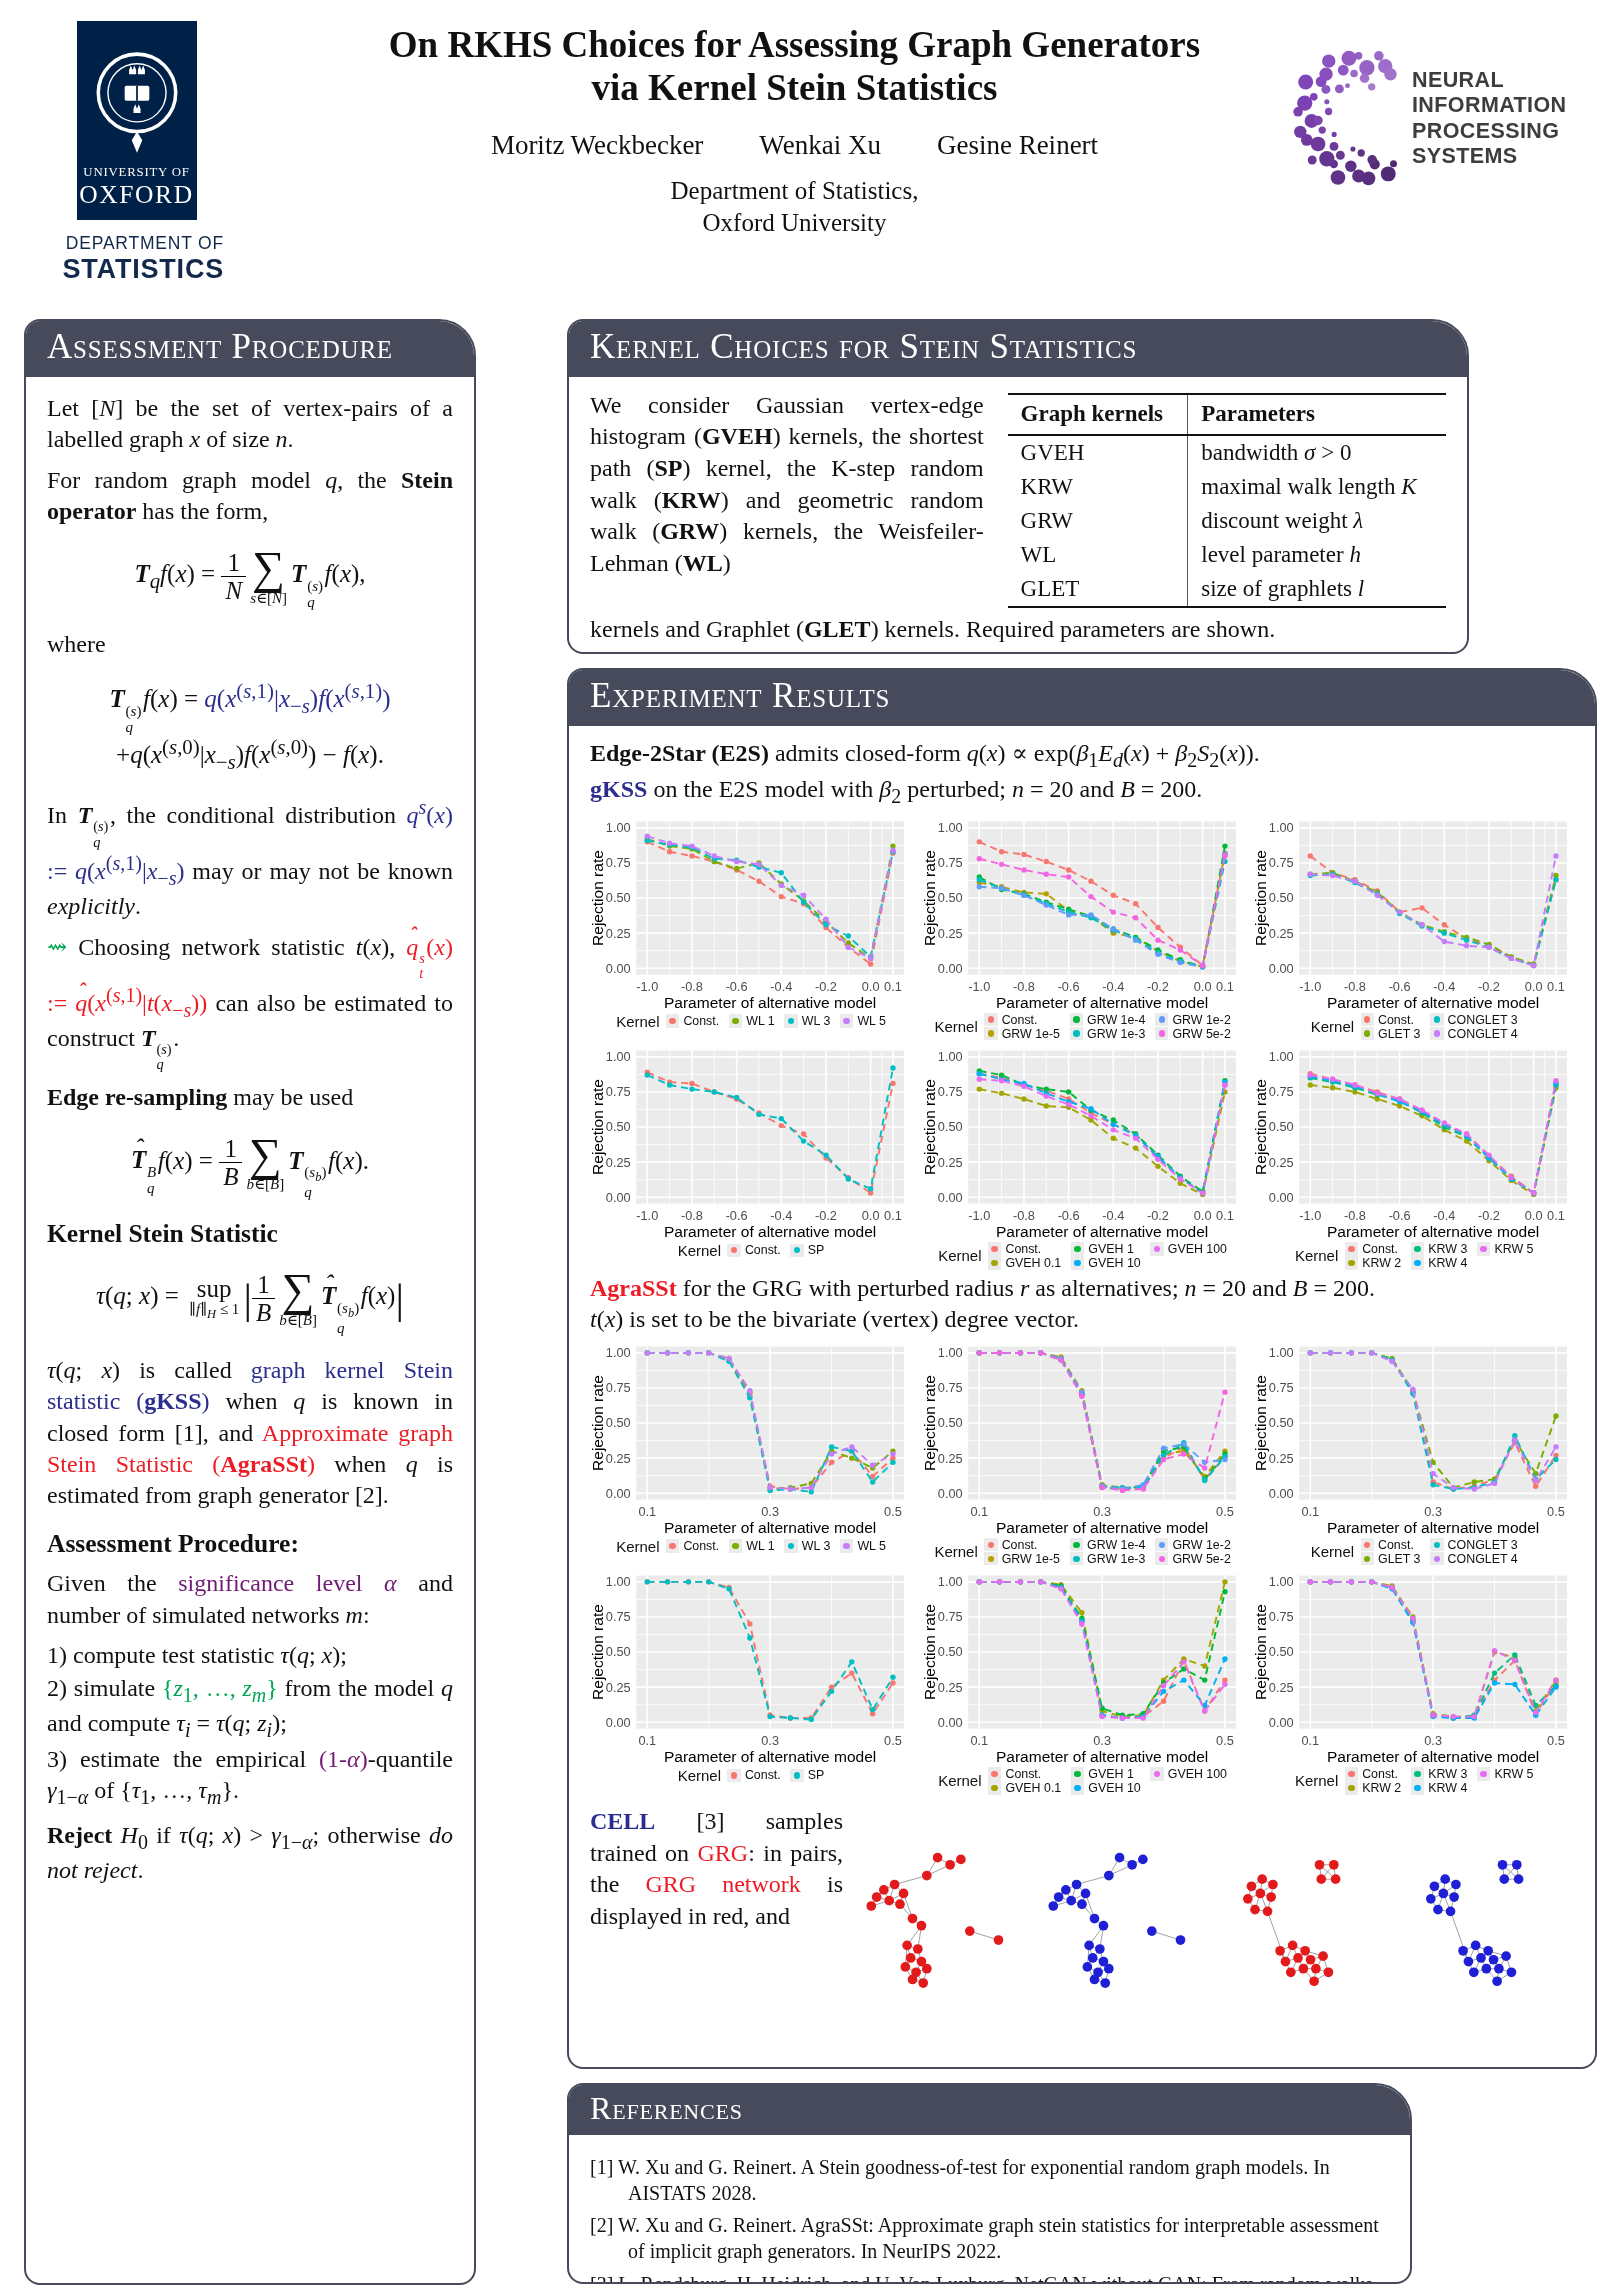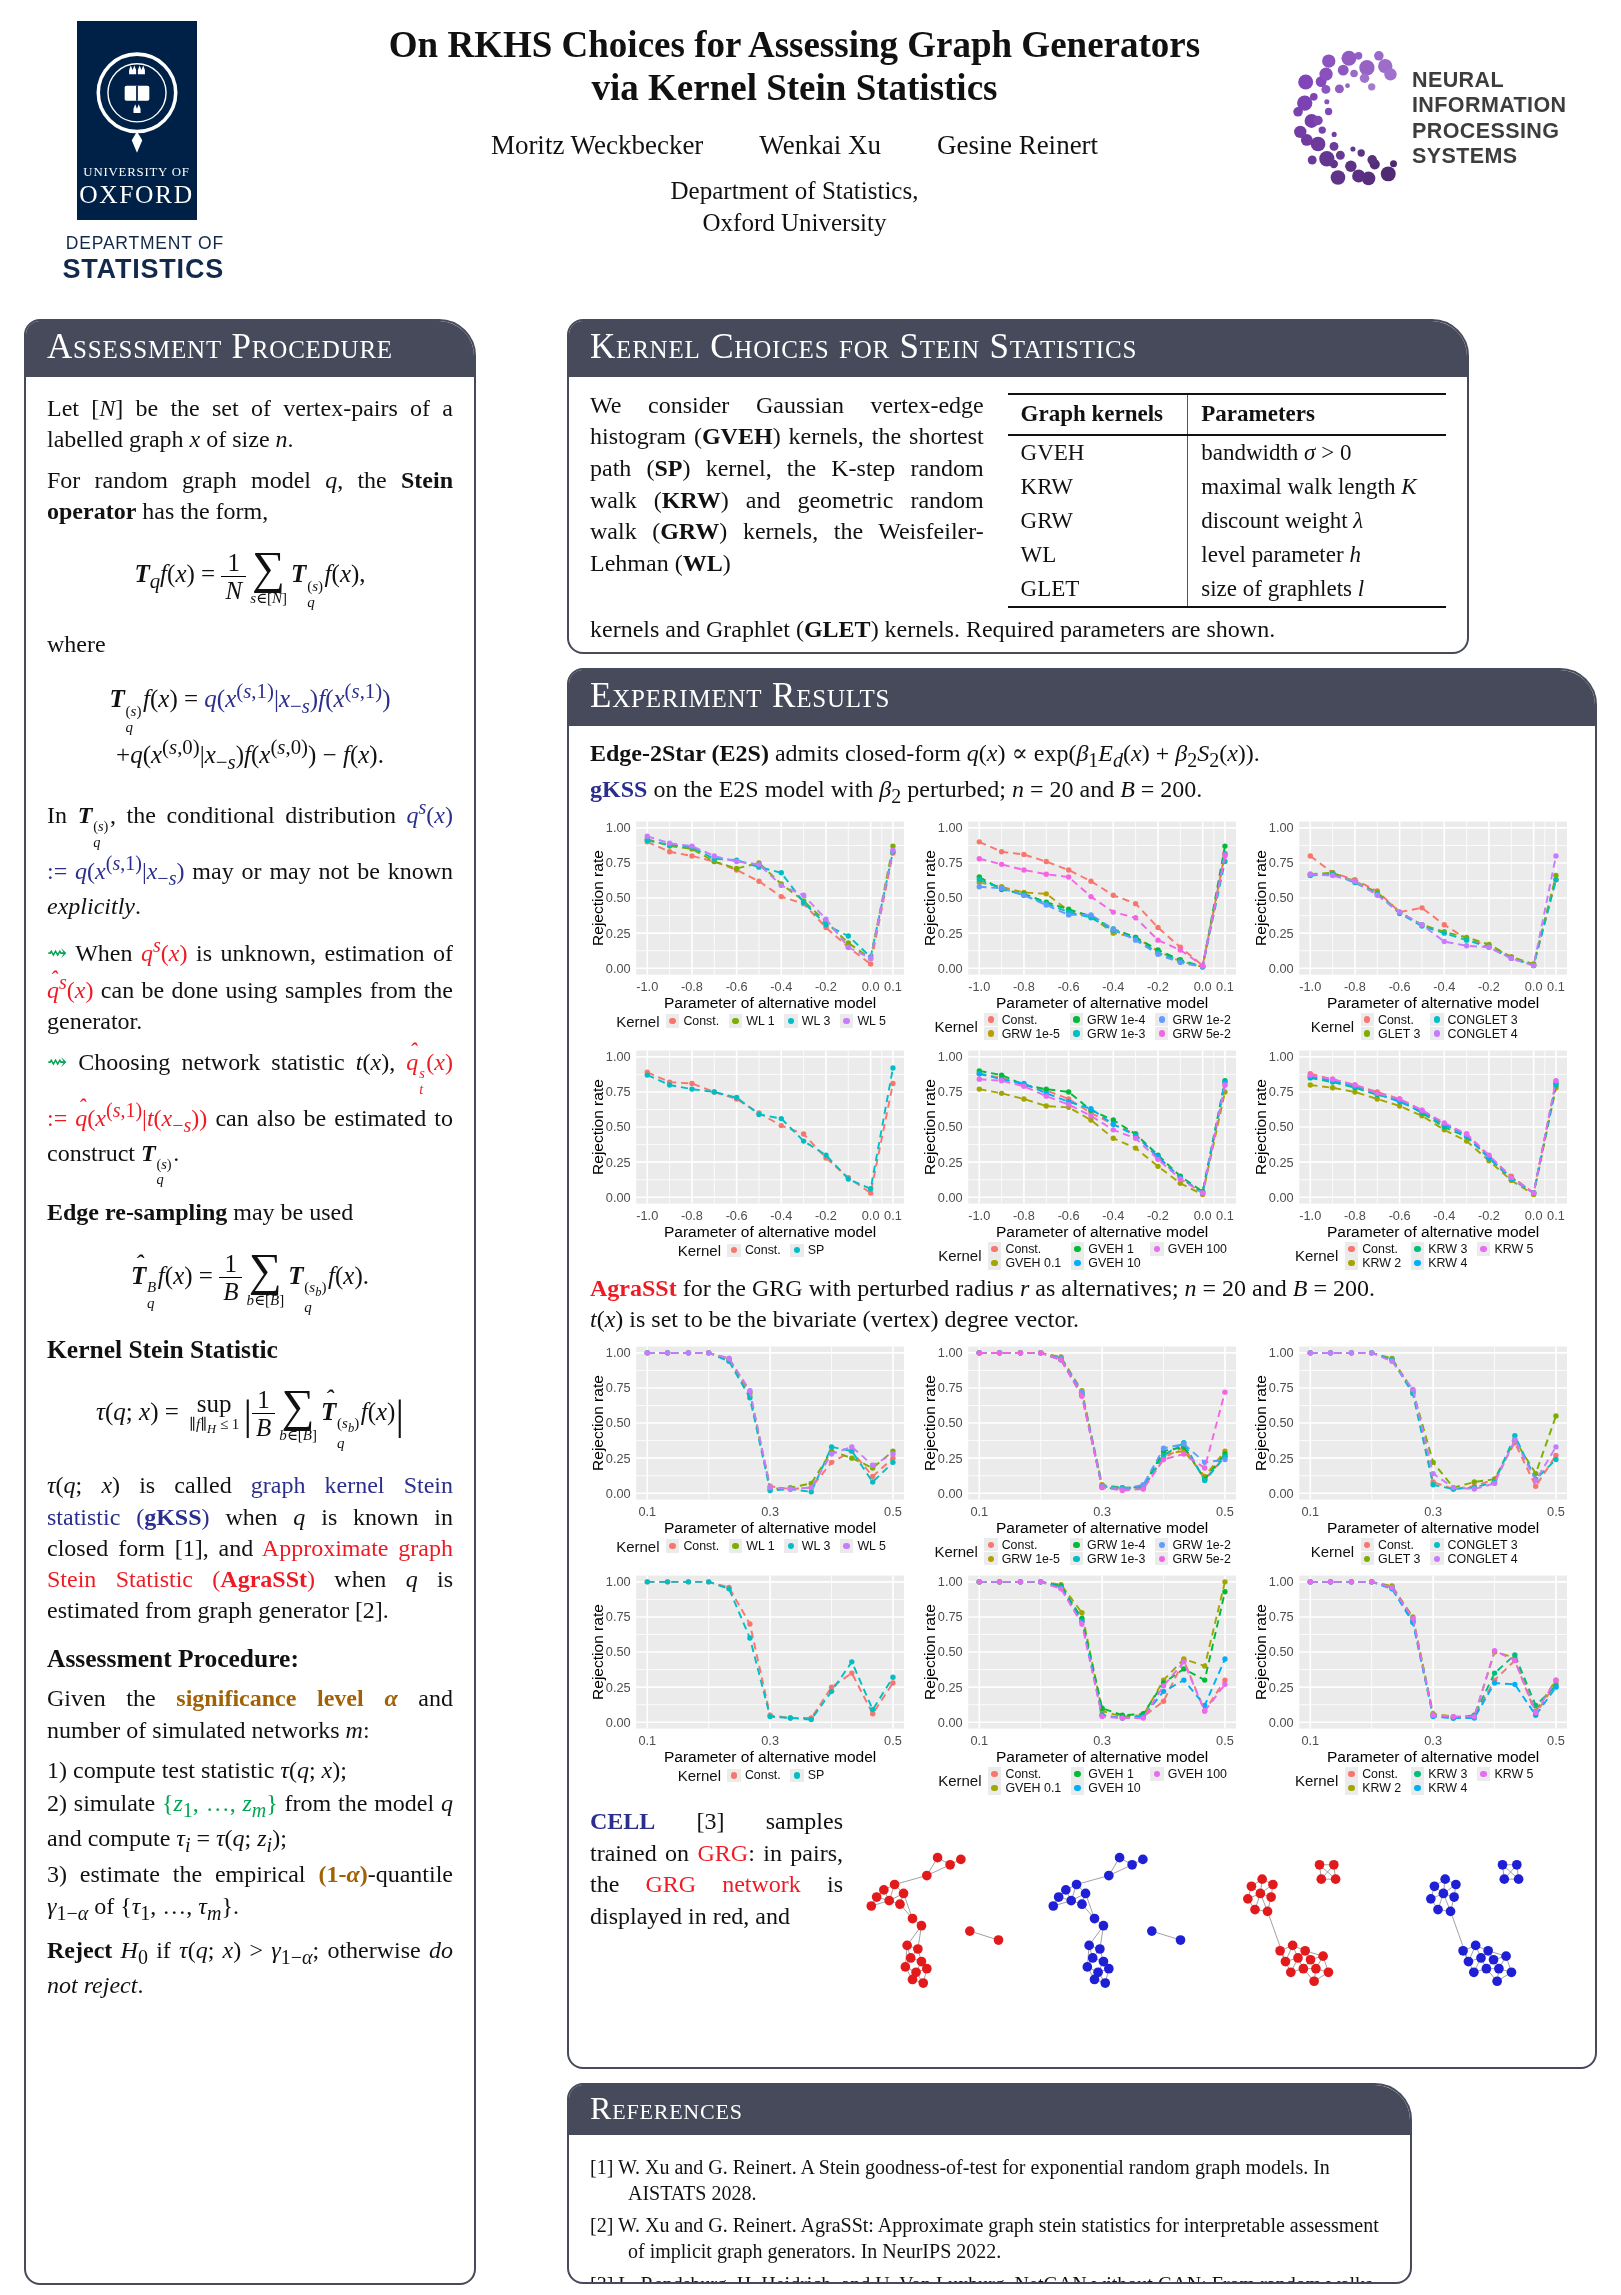--- a/index.html
+++ b/index.html
@@ -26,21 +26,21 @@
   
   .panel{border:2.8px solid #464a5a;border-radius:16px 37px 16px 16px;overflow:hidden;background:#fff;display:flex;flex-direction:column;box-sizing:border-box;height:100%;}
   .panel-h{background:#464a5a;color:#fff;font-variant:small-caps;font-size:35px;padding:6.4px 21px 9.6px;letter-spacing:0.8px;flex:none;}
   .panel-b{flex:1;padding:12.8px 21px;overflow:hidden;}
   .left-panel{position:absolute;left:24px;top:319px;width:452px;height:1966px;}
   .right-top{position:absolute;left:567px;top:319px;width:902px;height:335px;}
   .right-mid{position:absolute;left:567px;top:668px;width:1030px;height:1401px;}
   .right-bot{position:absolute;left:567px;top:2083px;width:845px;height:201px;}
 
   
-  .blu{color:#2b2e8c;} .red{color:#ed1c24;} .org{color:#a16207;font-weight:bold;} .grn{color:#00a651;}
+  .blu{color:#2b2e8c;} .red{color:#ed1c24;} .org{color:#701a75;} .grn{color:#00a651;}
   .b{font-weight:bold;} .cal{font-style:italic;font-weight:bold;}
   p.body{font-size:24px;line-height:1.3;margin:8px 0;text-align:justify;}
   .left-panel p.body{margin:9.6px 0;}
   .subhead{font-size:25.5px;font-weight:bold;margin:17.5px 0 4.8px;}
   .formula{font-size:25px;text-align:center;margin:19px 0;line-height:1.2;}
   .frac{display:inline-block;vertical-align:middle;text-align:center;}
   .frac>span{display:block;padding:0 4px;line-height:1.1;}
   .frac>span:first-child{border-bottom:1.6px solid #000;}
   .bigop{display:inline-flex;flex-direction:column;align-items:center;vertical-align:middle;margin:0 4px;}
   .bigop .op{font-size:1.85em;line-height:.95;}
@@ -193,21 +193,20 @@
             </span><i>f</i>(<i>x</i>),</div>
         <p class="body">where</p>
         <div class="formula"><i class="cal">T</i><span class="ss">
               <span>(<i>s</i>)</span>
               <span><i>q</i></span>
             </span><i>f</i>(<i>x</i>) = <span class="blu"><i>q</i>(<i>x</i><sup>(<i>s</i>,1)</sup>|<i>x</i><sub>−<i>s</i></sub>)<i>f</i>(<i>x</i><sup>(<i>s</i>,1)</sup>)</span><br>+<i>q</i>(<i>x</i><sup>(<i>s</i>,0)</sup>|<i>x</i><sub>−<i>s</i></sub>)<i>f</i>(<i>x</i><sup>(<i>s</i>,0)</sup>) − <i>f</i>(<i>x</i>).</div>
         <p class="body">In <i class="cal">T</i><span class="ss">
               <span>(<i>s</i>)</span>
               <span><i>q</i></span>
             </span>, the conditional distribution <span class="blu"><i>q</i><sup><i>s</i></sup>(<i>x</i>) := <i>q</i>(<i>x</i><sup>(<i>s</i>,1)</sup>|<i>x</i><sub>−<i>s</i></sub>)</span> may or may not be known <i>explicitly</i>.</p>
-        <p class="body"><span class="grn">⇝</span> When <span class="red"><i>q</i><sup><i>s</i></sup>(<i>x</i>)</span> is unknown, estimation of <span class="red"><i class="hat">q</i><sup><i>s</i></sup>(<i>x</i>)</span> can be done using samples from the generator.</p>
         <p class="body"><span class="grn">⇝</span> Choosing network statistic <i>t</i>(<i>x</i>), <span class="red"><i class="hat">q</i><span class="ss">
                 <span><i>s</i></span>
                 <span><i>t</i></span>
               </span>(<i>x</i>) := <i class="hat">q</i>(<i>x</i><sup>(<i>s</i>,1)</sup>|<i>t</i>(<i>x</i><sub>−<i>s</i></sub>))</span> can also be estimated to construct <i class="cal">T</i><span class="ss">
               <span>(<i>s</i>)</span>
               <span><i>q</i></span>
             </span>.</p>
         <p class="body"><b>Edge re-sampling</b> may be used</p>
         <div class="formula"><i class="cal hat">T</i><span class="ss">
               <span><i>B</i></span>

